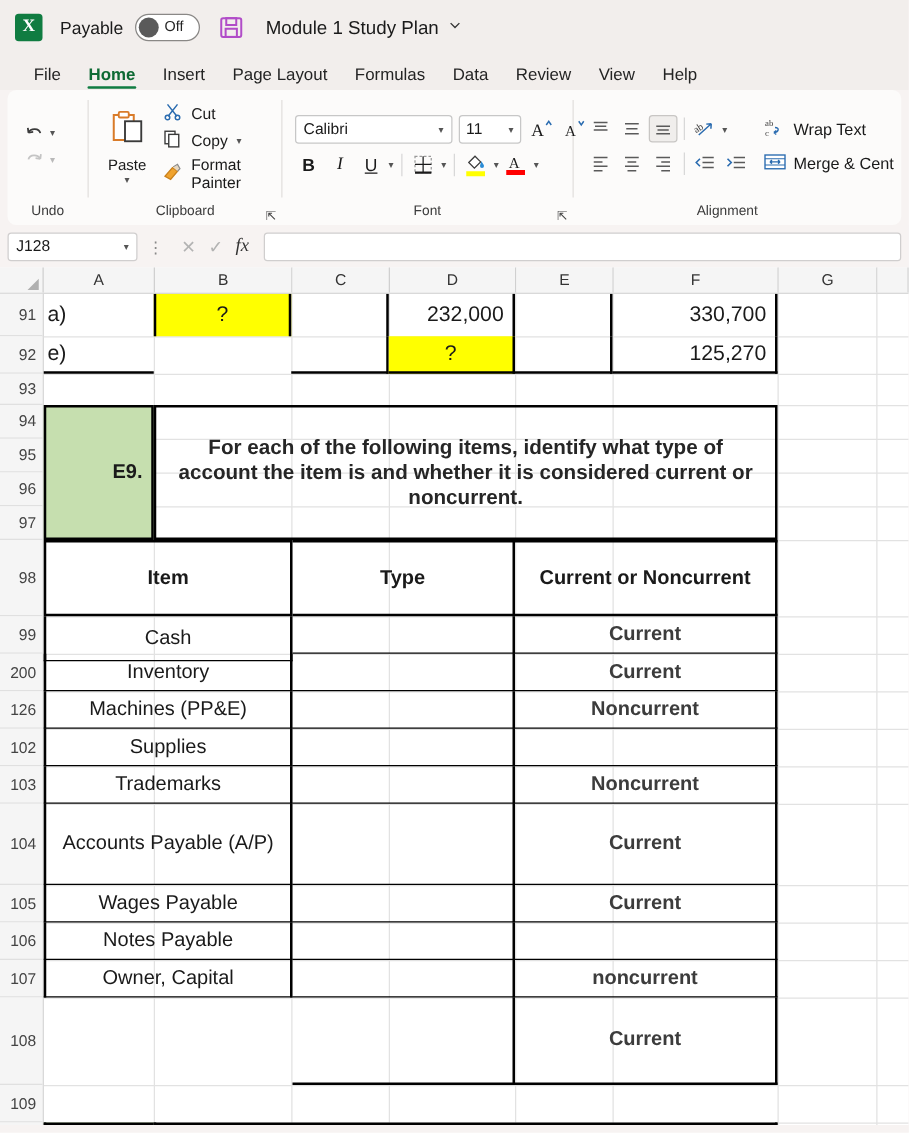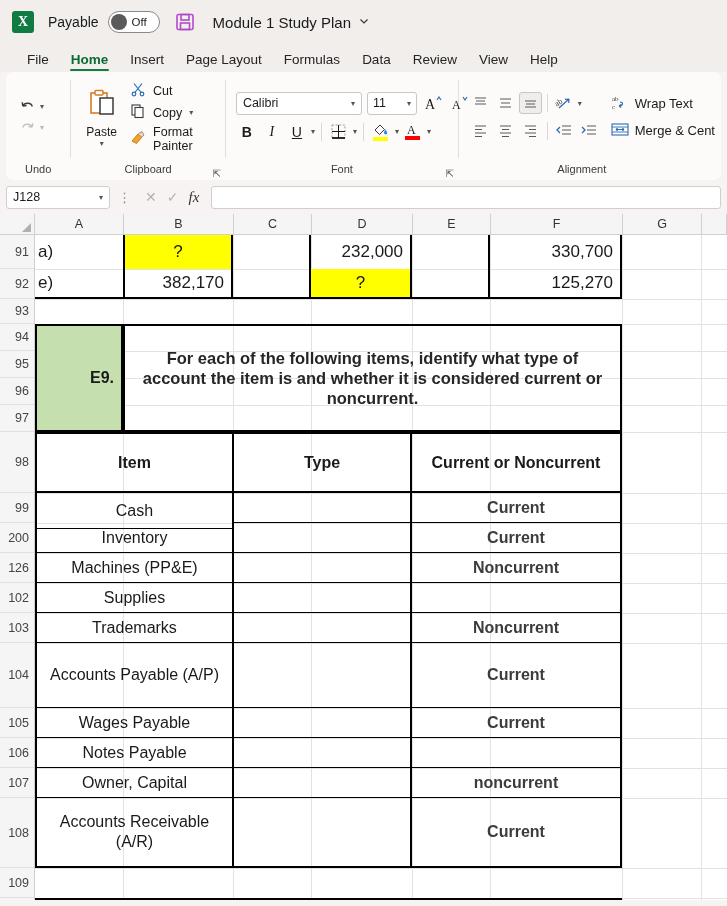--- a/index.html
+++ b/index.html
@@ -553,23 +553,20 @@
       <div class="cell br" style="left:377px;top:0;width:78px;height:34px">
         <div class="cell-inner"></div>
       </div>
       <div class="cell br" style="left:455px;top:0;width:132px;height:34px">
         <div class="cell-inner num">330,700</div>
       </div>
 
       <div class="cell bb" style="left:0;top:34px;width:88px;height:30px">
         <div class="cell-inner lbl-a">e)</div>
       </div>
-      <div class="cell bl br bb" style="left:88px;top:34px;width:110px;height:30px">
-        <div class="cell-inner num">382,170</div>
-      </div>
       <div class="cell br bb" style="left:198px;top:34px;width:78px;height:30px">
         <div class="cell-inner"></div>
       </div>
       <div class="cell yellow br bb" style="left:276px;top:34px;width:101px;height:30px">
         <div class="cell-inner num" style="justify-content:center;padding:0">?</div>
       </div>
       <div class="cell br bb" style="left:377px;top:34px;width:78px;height:30px">
         <div class="cell-inner"></div>
       </div>
       <div class="cell br bb" style="left:455px;top:34px;width:132px;height:30px">
@@ -676,23 +673,20 @@
       <div class="cell bl br bb-thin" style="left:0;top:533px;width:199px;height:30px">
         <div class="cell-inner tbl-item">Owner, Capital</div>
       </div>
       <div class="cell br bb-thin" style="left:199px;top:533px;width:178px;height:30px">
         <div class="cell-inner tbl-item"></div>
       </div>
       <div class="cell br bb-thin" style="left:377px;top:533px;width:210px;height:30px">
         <div class="cell-inner tbl-cn">noncurrent</div>
       </div>
 
-      <div class="cell bl br bb" style="left:0;top:563px;width:199px;height:70px">
-        <div class="cell-inner tbl-item" style="padding:0 6px">Accounts Receivable (A/R)</div>
-      </div>
       <div class="cell br bb" style="left:199px;top:563px;width:178px;height:70px">
         <div class="cell-inner tbl-item"></div>
       </div>
       <div class="cell br bb" style="left:377px;top:563px;width:210px;height:70px">
         <div class="cell-inner tbl-cn">Current</div>
       </div>
 
       <div class="cell green bt bl" style="left:0;top:663px;width:88px;height:30px">
         
       </div>

